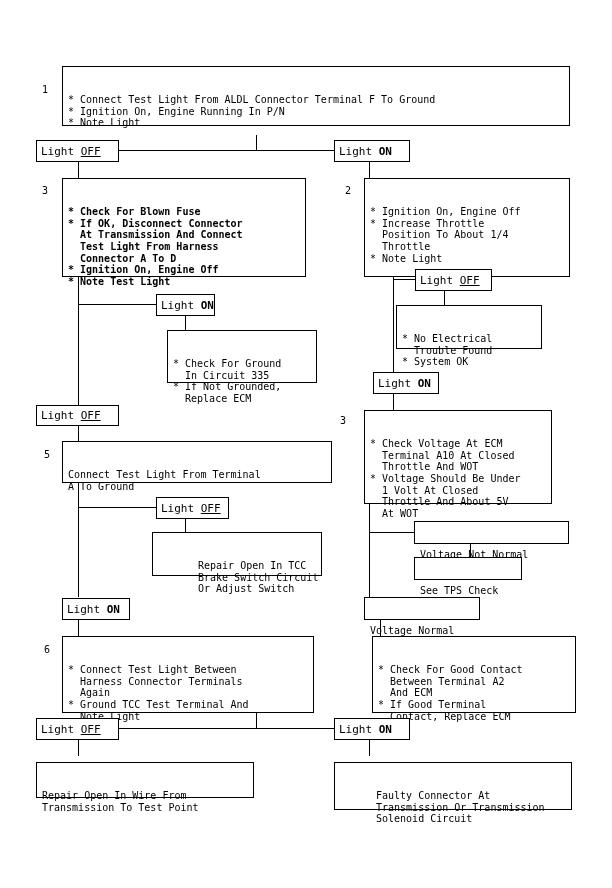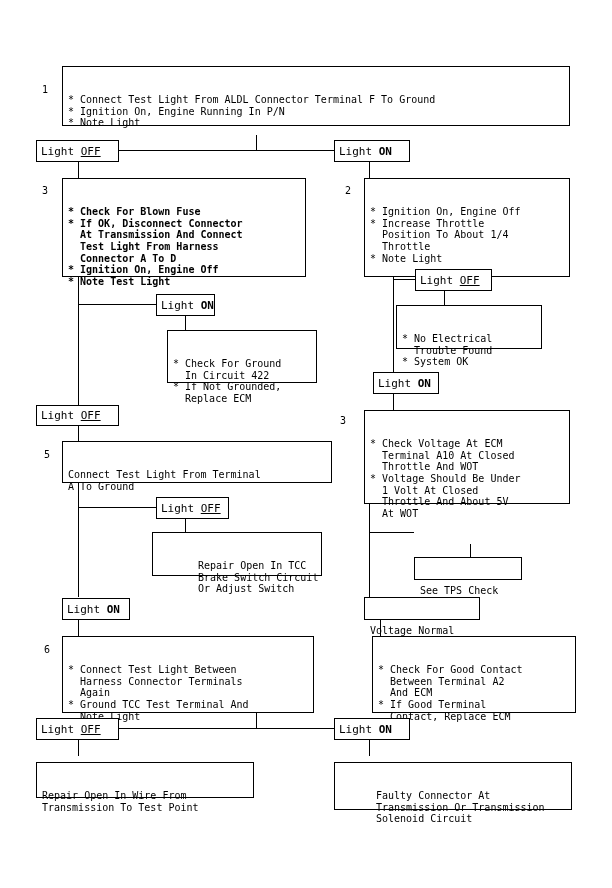--- a/index.html
+++ b/index.html
@@ -150,58 +150,61 @@
   Throttle
 * Note Light</span>
   </div>
 
   <div class="label-box" style="left:156px;top:294px;width:59px;height:22px;">
     <span class="lt">Light </span><span class="lt state-on">ON</span>
   </div>
 
   <div class="box" style="left:167px;top:330px;width:150px;height:53px;">
     <span class="txt">* Check For Ground
-  In Circuit 422
+  In Circuit 335
 * If Not Grounded,
   Replace ECM</span>
   </div>
 
   <div class="label-box" style="left:415px;top:269px;width:77px;height:22px;">
     <span class="lt">Light </span><span class="lt state-off">OFF</span>
   </div>
 
   <div class="box" style="left:396px;top:305px;width:146px;height:44px;">
     <span class="txt">* No Electrical
   Trouble Found
 * System OK</span>
   </div>
 
   <div class="label-box" style="left:373px;top:372px;width:66px;height:22px;">
     <span class="lt">Light </span><span class="lt state-on">ON</span>
   </div>
 
-  <div class="box" style="left:364px;top:410px;width:206px;height:94px;">
+  <div class="box" style="left:364px;top:410px;width:188px;height:94px;">
     <span class="txt">* Check Voltage At ECM
   Terminal A10 At Closed
   Throttle And WOT
 * Voltage Should Be Under
   1 Volt At Closed
   Throttle And About 5V
   At WOT</span>
   </div>
 
   <div class="label-box" style="left:36px;top:405px;width:83px;height:21px;">
     <span class="lt">Light </span><span class="lt state-off">OFF</span>
   </div>
 
   <div class="box" style="left:62px;top:441px;width:270px;height:42px;">
     <span class="txt">Connect Test Light From Terminal
 A To Ground</span>
   </div>
 
+  <div class="box" style="left:414px;top:521px;width:155px;height:23px;">
+    <span class="txt">Voltage Not Normal</span>
+  </div>
 
   <div class="box" style="left:414px;top:557px;width:108px;height:23px;">
     <span class="txt">See TPS Check</span>
   </div>
 
   <div class="label-box" style="left:156px;top:497px;width:73px;height:22px;">
     <span class="lt">Light </span><span class="lt state-off">OFF</span>
   </div>
 
   <div class="box" style="left:152px;top:532px;width:170px;height:44px;padding-left:40px;">

